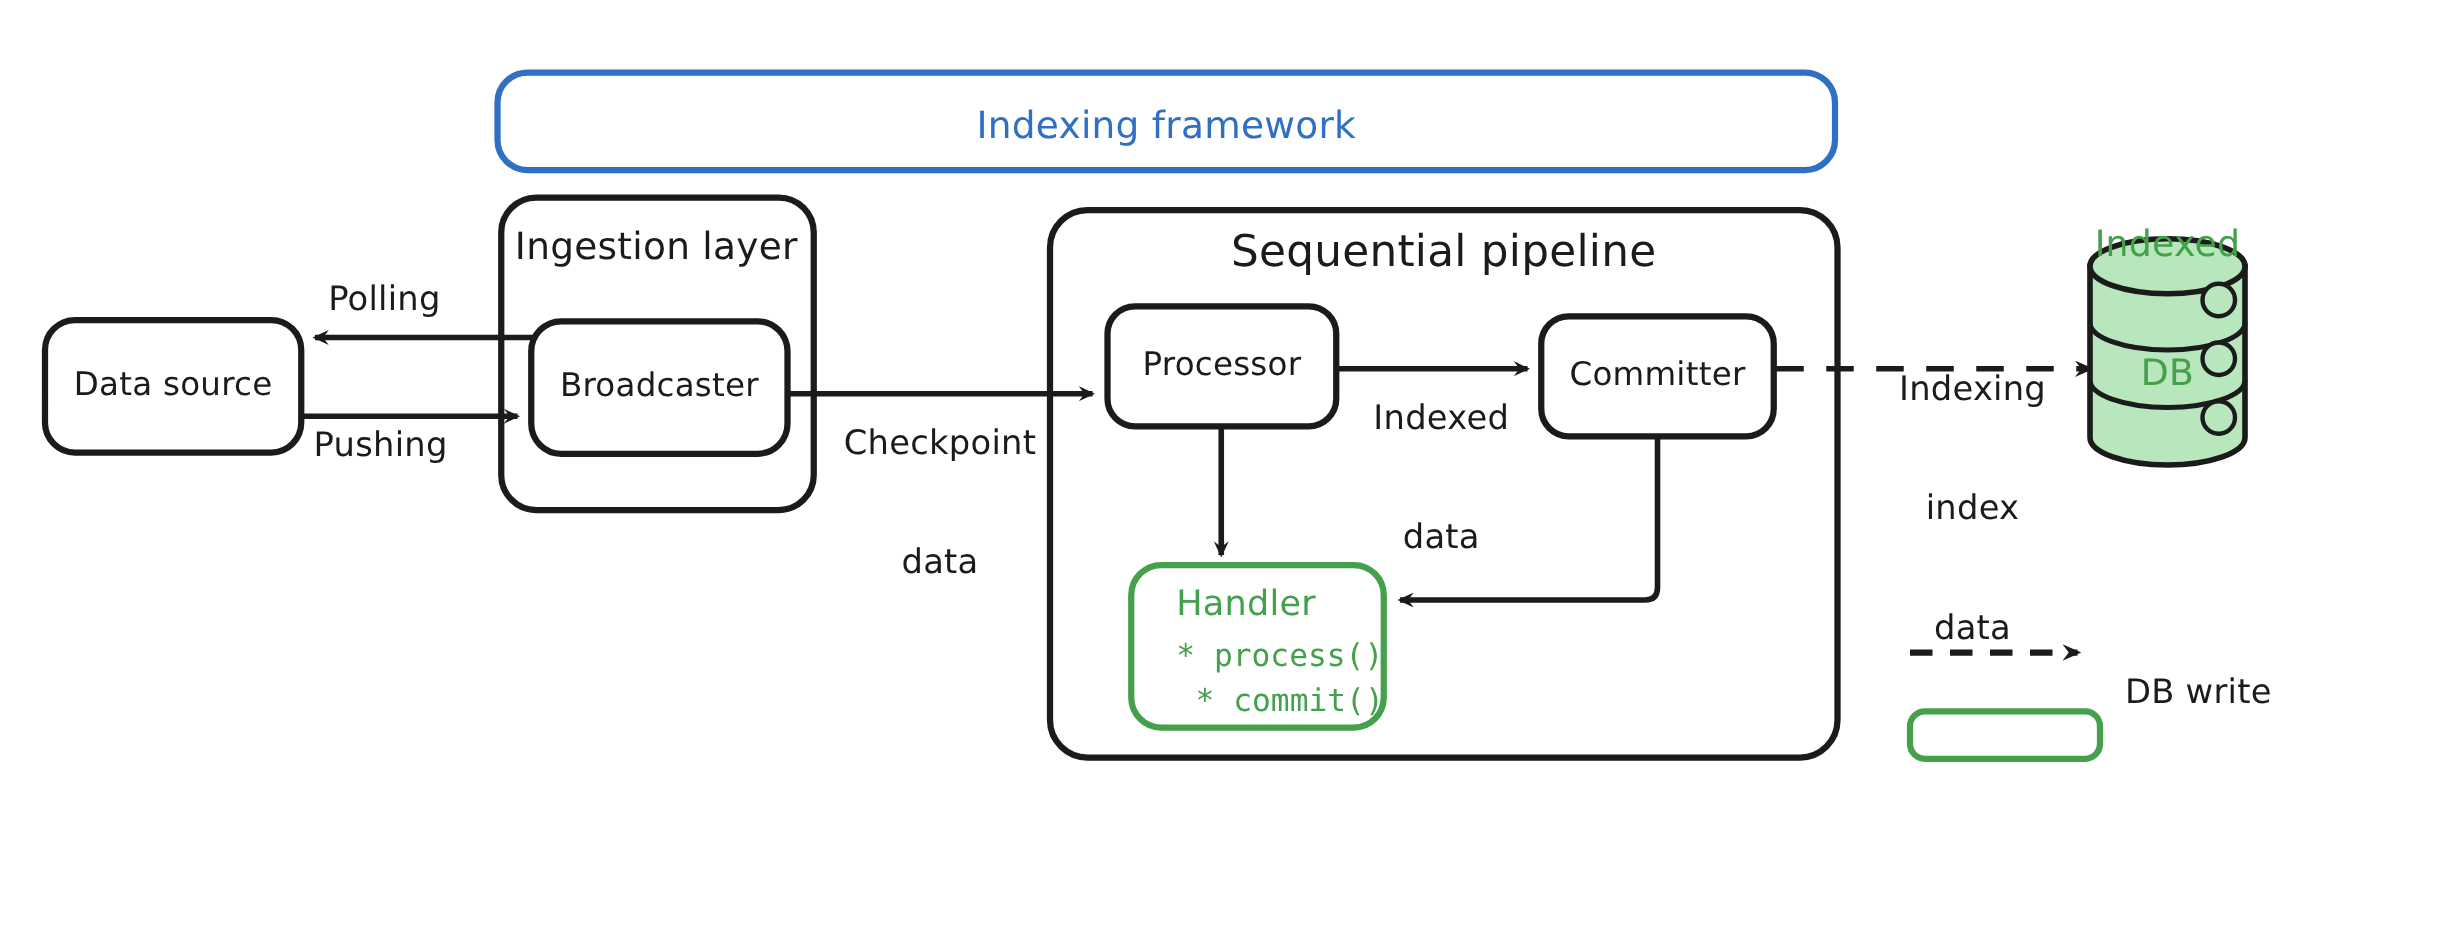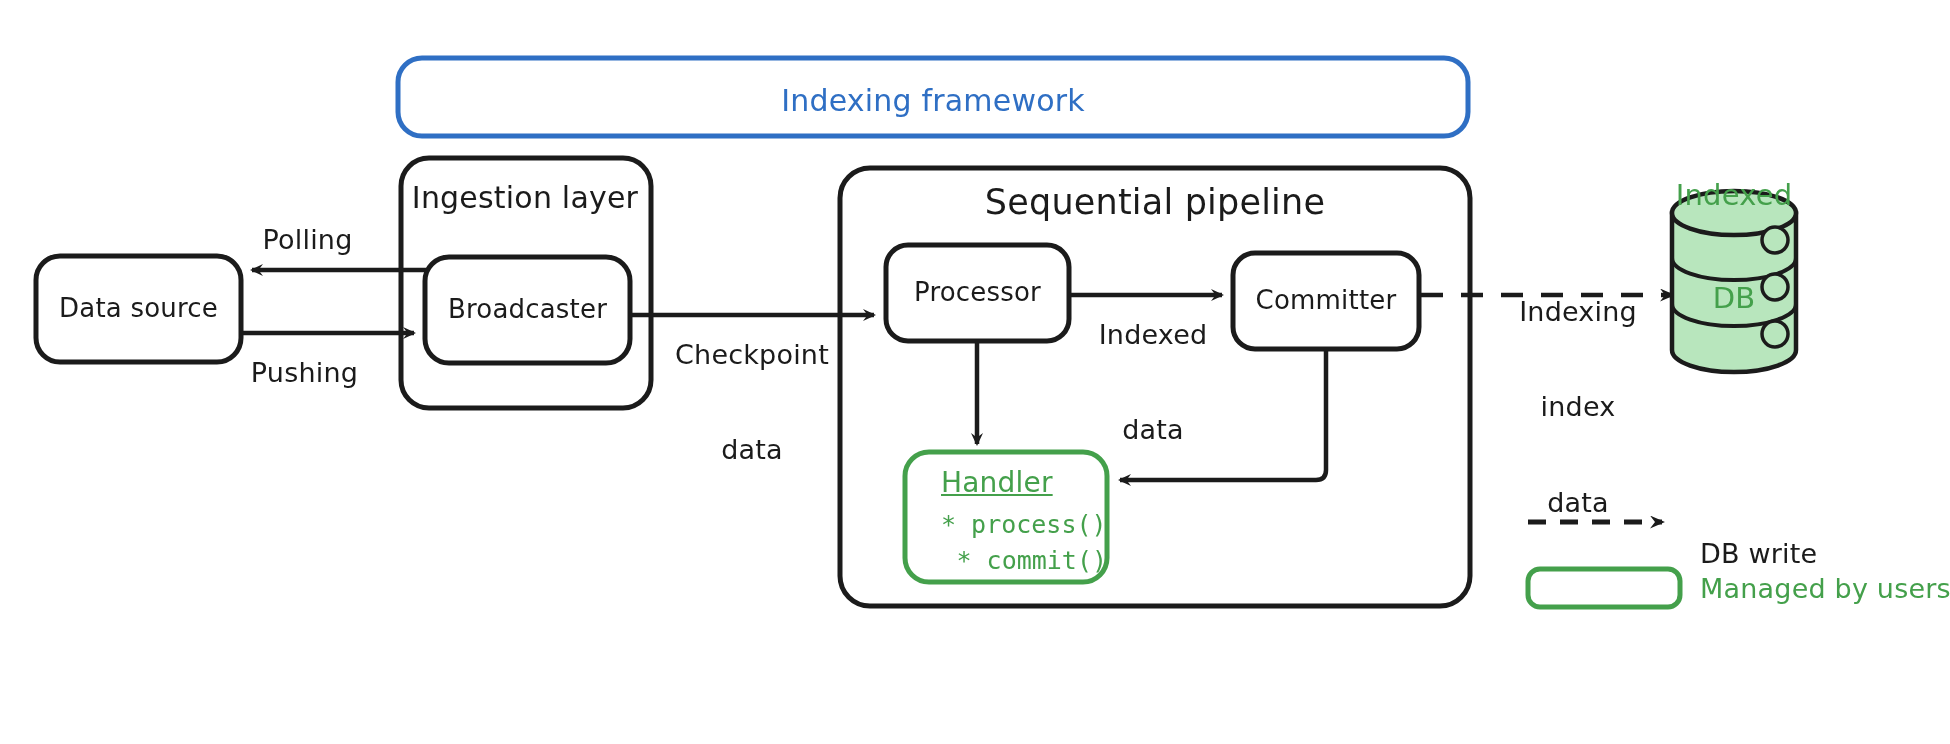--- a/index.html
+++ b/index.html
@@ -154,28 +154,28 @@
 
   <div class="lbl node-label ctr" style="left:425px; top:294px; width:205px;">Broadcaster</div>
 
   <div class="lbl pipeline-label ctr" style="left:840px; top:182px; width:630px;">Sequential pipeline</div>
 
   <div class="lbl node-label ctr" style="left:886px; top:277px; width:183px;">Processor</div>
 
   <div class="lbl node-label ctr" style="left:1233px; top:285px; width:186px;">Committer</div>
 
   <div style="position:absolute; left:905px; top:466px; width:202px;">
-    <div class="lbl handler-title" style="position:static; padding-left:36px;text-decoration:underline;">Handler</div>
+    <div class="lbl handler-title" style="position:static; padding-left:36px;">Handler</div>
     <div class="lbl mono" style="position:static; padding-left:36px; margin-top:11px;">* process()</div>
     <div class="lbl mono" style="position:static; padding-left:36px; margin-top:6px;text-align:right;">* commit()</div>
   </div>
 
   <div class="lbl edge-label ctr" style="left:225px; top:224px; width:165px;">Polling</div>
 
-  <div class="lbl edge-label ctr" style="left:222px; top:357px; width:165px;">Pushing</div>
+  <div class="lbl edge-label ctr" style="left:222px; top:341px; width:165px;">Pushing</div>
 
   <div class="lbl edge-label ctr" style="left:652px; top:275px; width:200px;">
     <div>Checkpoint</div>
     <div>data</div>
   </div>
 
   <div class="lbl edge-label ctr" style="left:1078px; top:255px; width:150px;">
     <div>Indexed</div>
     <div>data</div>
   </div>
@@ -186,15 +186,14 @@
     <div>data</div>
   </div>
 
   <div class="lbl db-title" style="left:1654px; top:110px; width:160px;">
     <div>Indexed</div>
     <div>DB</div>
   </div>
 
   <div class="lbl legend-text" style="left:1700px; top:506px;margin-top:32px;">DB write</div>
 
-  <div class="lbl legend-text green-text" style="left:1700px; top:573px;">Managed by users</div>
 
 </div>
 
 </body></html>

